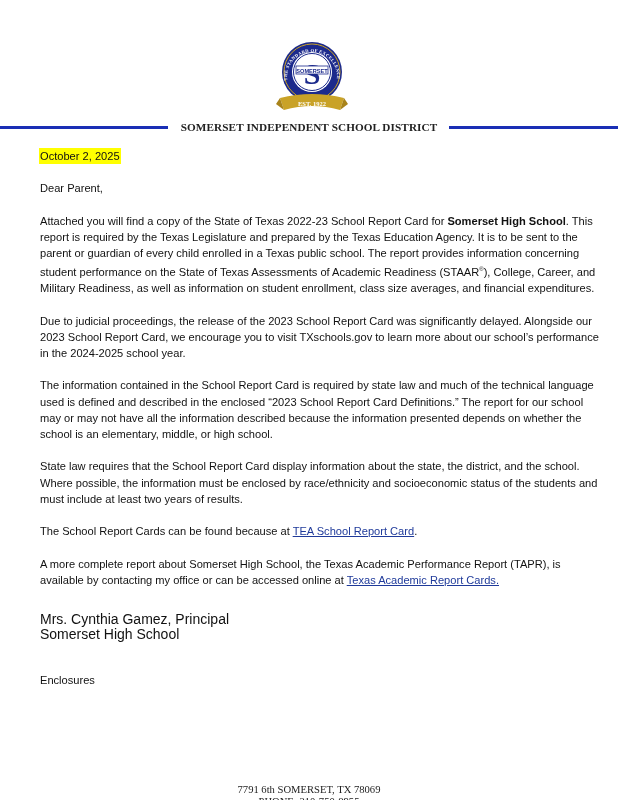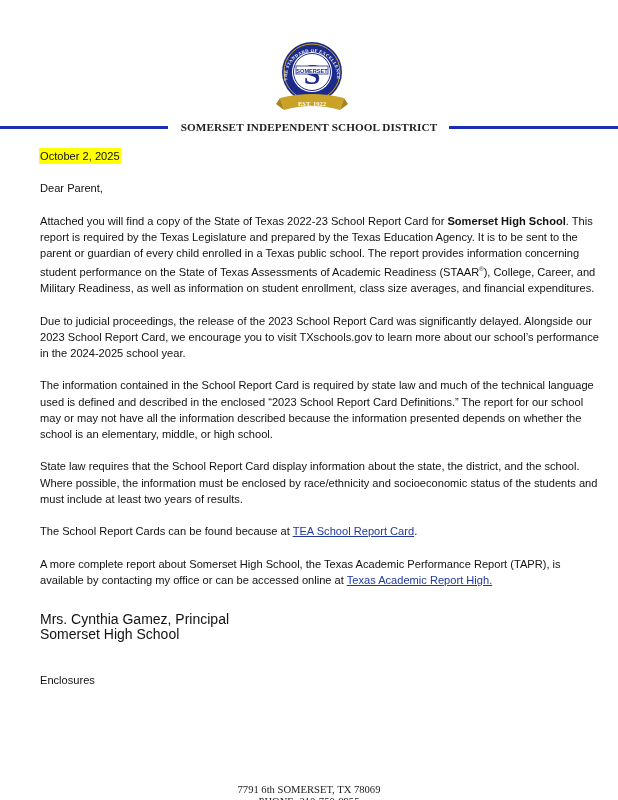--- a/index.html
+++ b/index.html
@@ -59,21 +59,21 @@
 </div>
 
 <div class="letter">
   <p><span class="date">October 2, 2025</span></p>
   <p>Dear Parent,</p>
   <p><span>Attached you will find a copy of the State of Texas 2022-23 School Report Card for </span><span class="bold">Somerset High School</span><span>. This report is required by the Texas Legislature and prepared by the Texas Education Agency. It is to be sent to the parent or guardian of every child enrolled in a Texas public school. The report provides information concerning student performance on the State of Texas Assessments of Academic Readiness (STAAR</span><sup style="font-size:6px">®</sup><span>), College, Career, and Military Readiness, as well as information on student enrollment, class size averages, and financial expenditures.</span></p>
   <p>Due to judicial proceedings, the release of the 2023 School Report Card was significantly delayed. Alongside our 2023 School Report Card, we encourage you to visit TXschools.gov to learn more about our school’s performance in the 2024-2025 school year.</p>
   <p>The information contained in the School Report Card is required by state law and much of the technical language used is defined and described in the enclosed “2023 School Report Card Definitions.” The report for our school may or may not have all the information described because the information presented depends on whether the school is an elementary, middle, or high school.</p>
   <p>State law requires that the School Report Card display information about the state, the district, and the school. Where possible, the information must be enclosed by race/ethnicity and socioeconomic status of the students and must include at least two years of results.</p>
   <p><span>The School Report Cards can be found because at </span><a class="link">TEA School Report Card</a><span>.</span></p>
-  <p><span>A more complete report about Somerset High School, the Texas Academic Performance Report (TAPR), is available by contacting my office or can be accessed online at </span><a class="link">Texas Academic Report High.</a></p>
+  <p><span>A more complete report about Somerset High School, the Texas Academic Performance Report (TAPR), is available by contacting my office or can be accessed online at </span><a class="link">Texas Academic Report Cards.</a></p>
   <div class="closing">
     <div class="small">Mrs. Cynthia Gamez, Principal</div>
     <div class="small">Somerset High School</div>
   </div>
   <div class="enclosures">Enclosures</div>
 </div>
 
 <div class="footer">
   <div>7791 6th SOMERSET, TX 78069</div>
   <div>PHONE: 210-750-8955</div>

